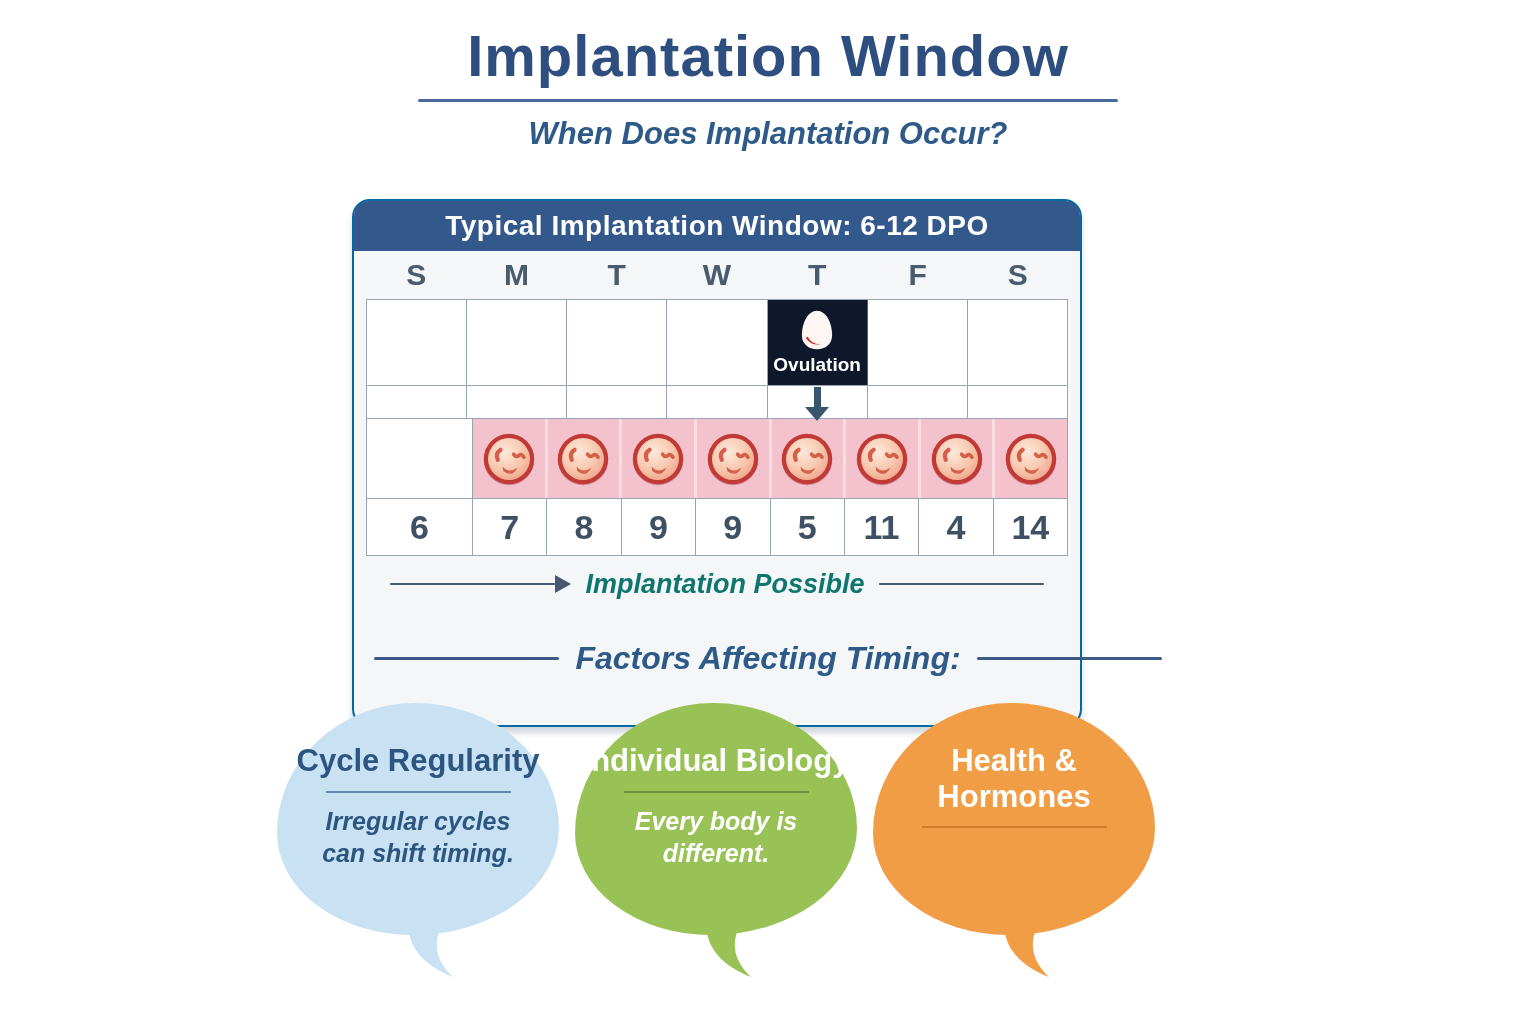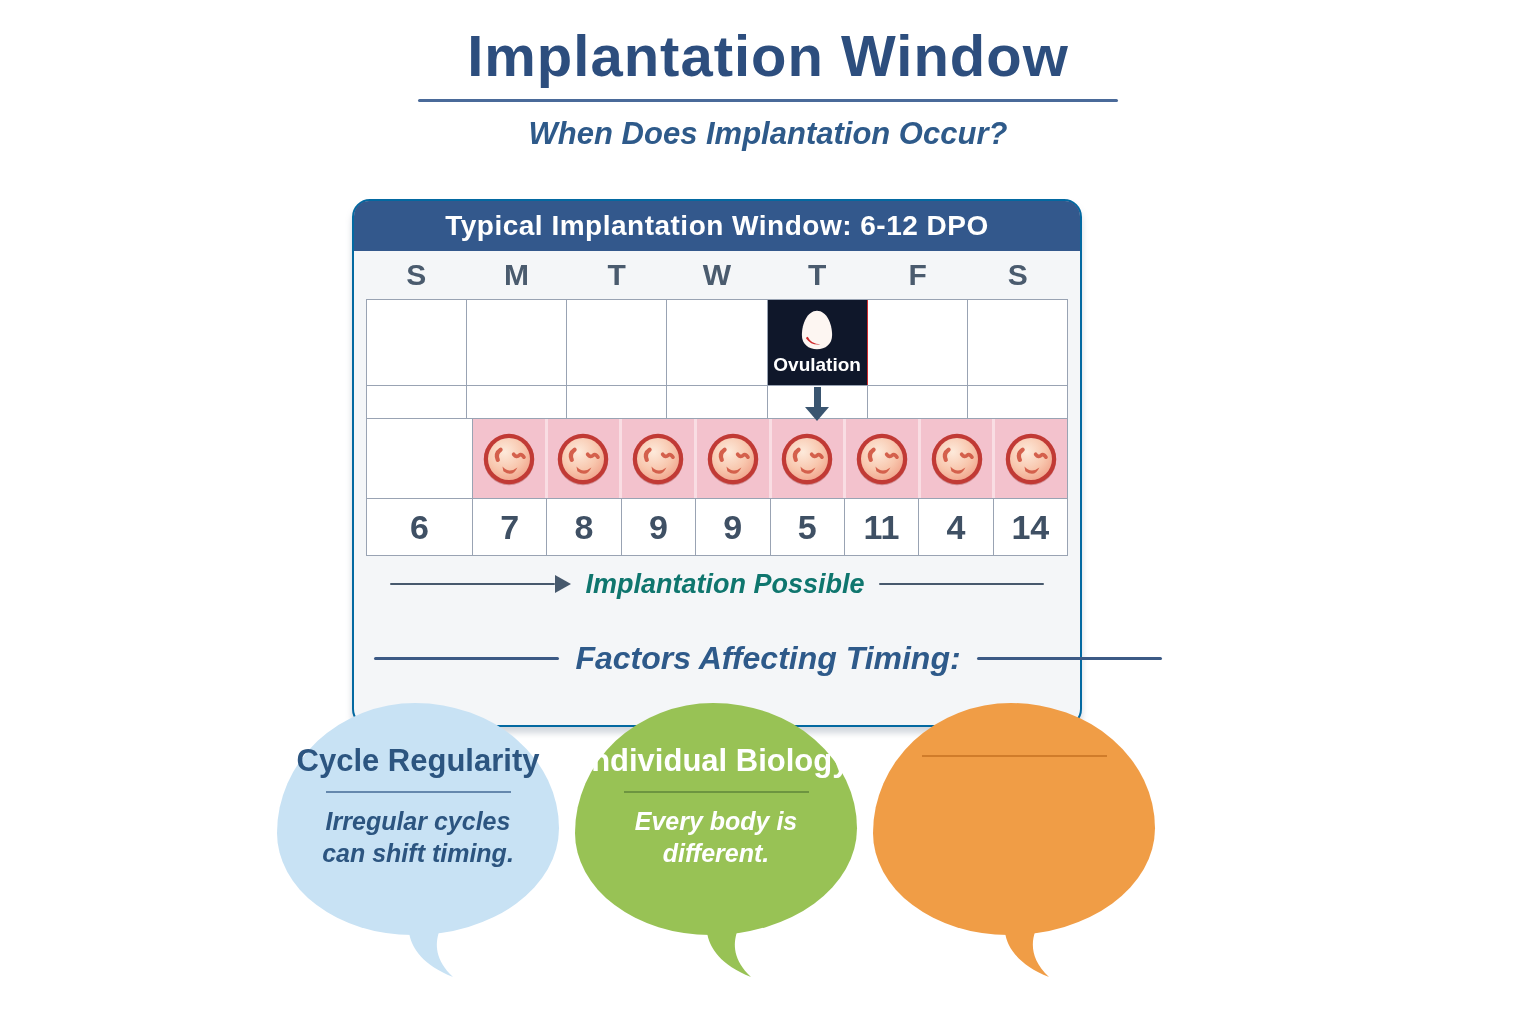--- a/index.html
+++ b/index.html
@@ -336,19 +336,20 @@
 </div>
       <div class="bubble" style="background: rgb(200, 226, 244); color: rgb(44, 85, 128); left: 277px; top: 0px;">
         <div class="b-title">Cycle Regularity</div>
         <div class="b-div" style="background: rgb(101, 136, 173);"></div>
         <div class="b-body">Irregular cycles can shift timing.</div>
   <svg class="tail" width="68" height="46" viewBox="0 0 68 46">
     <path d="M14,0 C16,16 28,33 58,45 C40,28 40,12 44,0 Z" fill="#c8e2f4"></path>
   </svg>
 </div>
       <div class="bubble" style="background: rgb(240, 157, 70); color: rgb(255, 255, 255); left: 873px; top: 0px;">
+        <div class="b-title">Health &amp; Hormones</div>
         <div class="b-div" style="background: rgb(208, 124, 42);"></div>
   <svg class="tail" width="68" height="46" viewBox="0 0 68 46">
     <path d="M14,0 C16,16 28,33 58,45 C40,28 40,12 44,0 Z" fill="#f09d46"></path>
   </svg>
 </div>
     </div>
 </div>
 
 </body></html>

